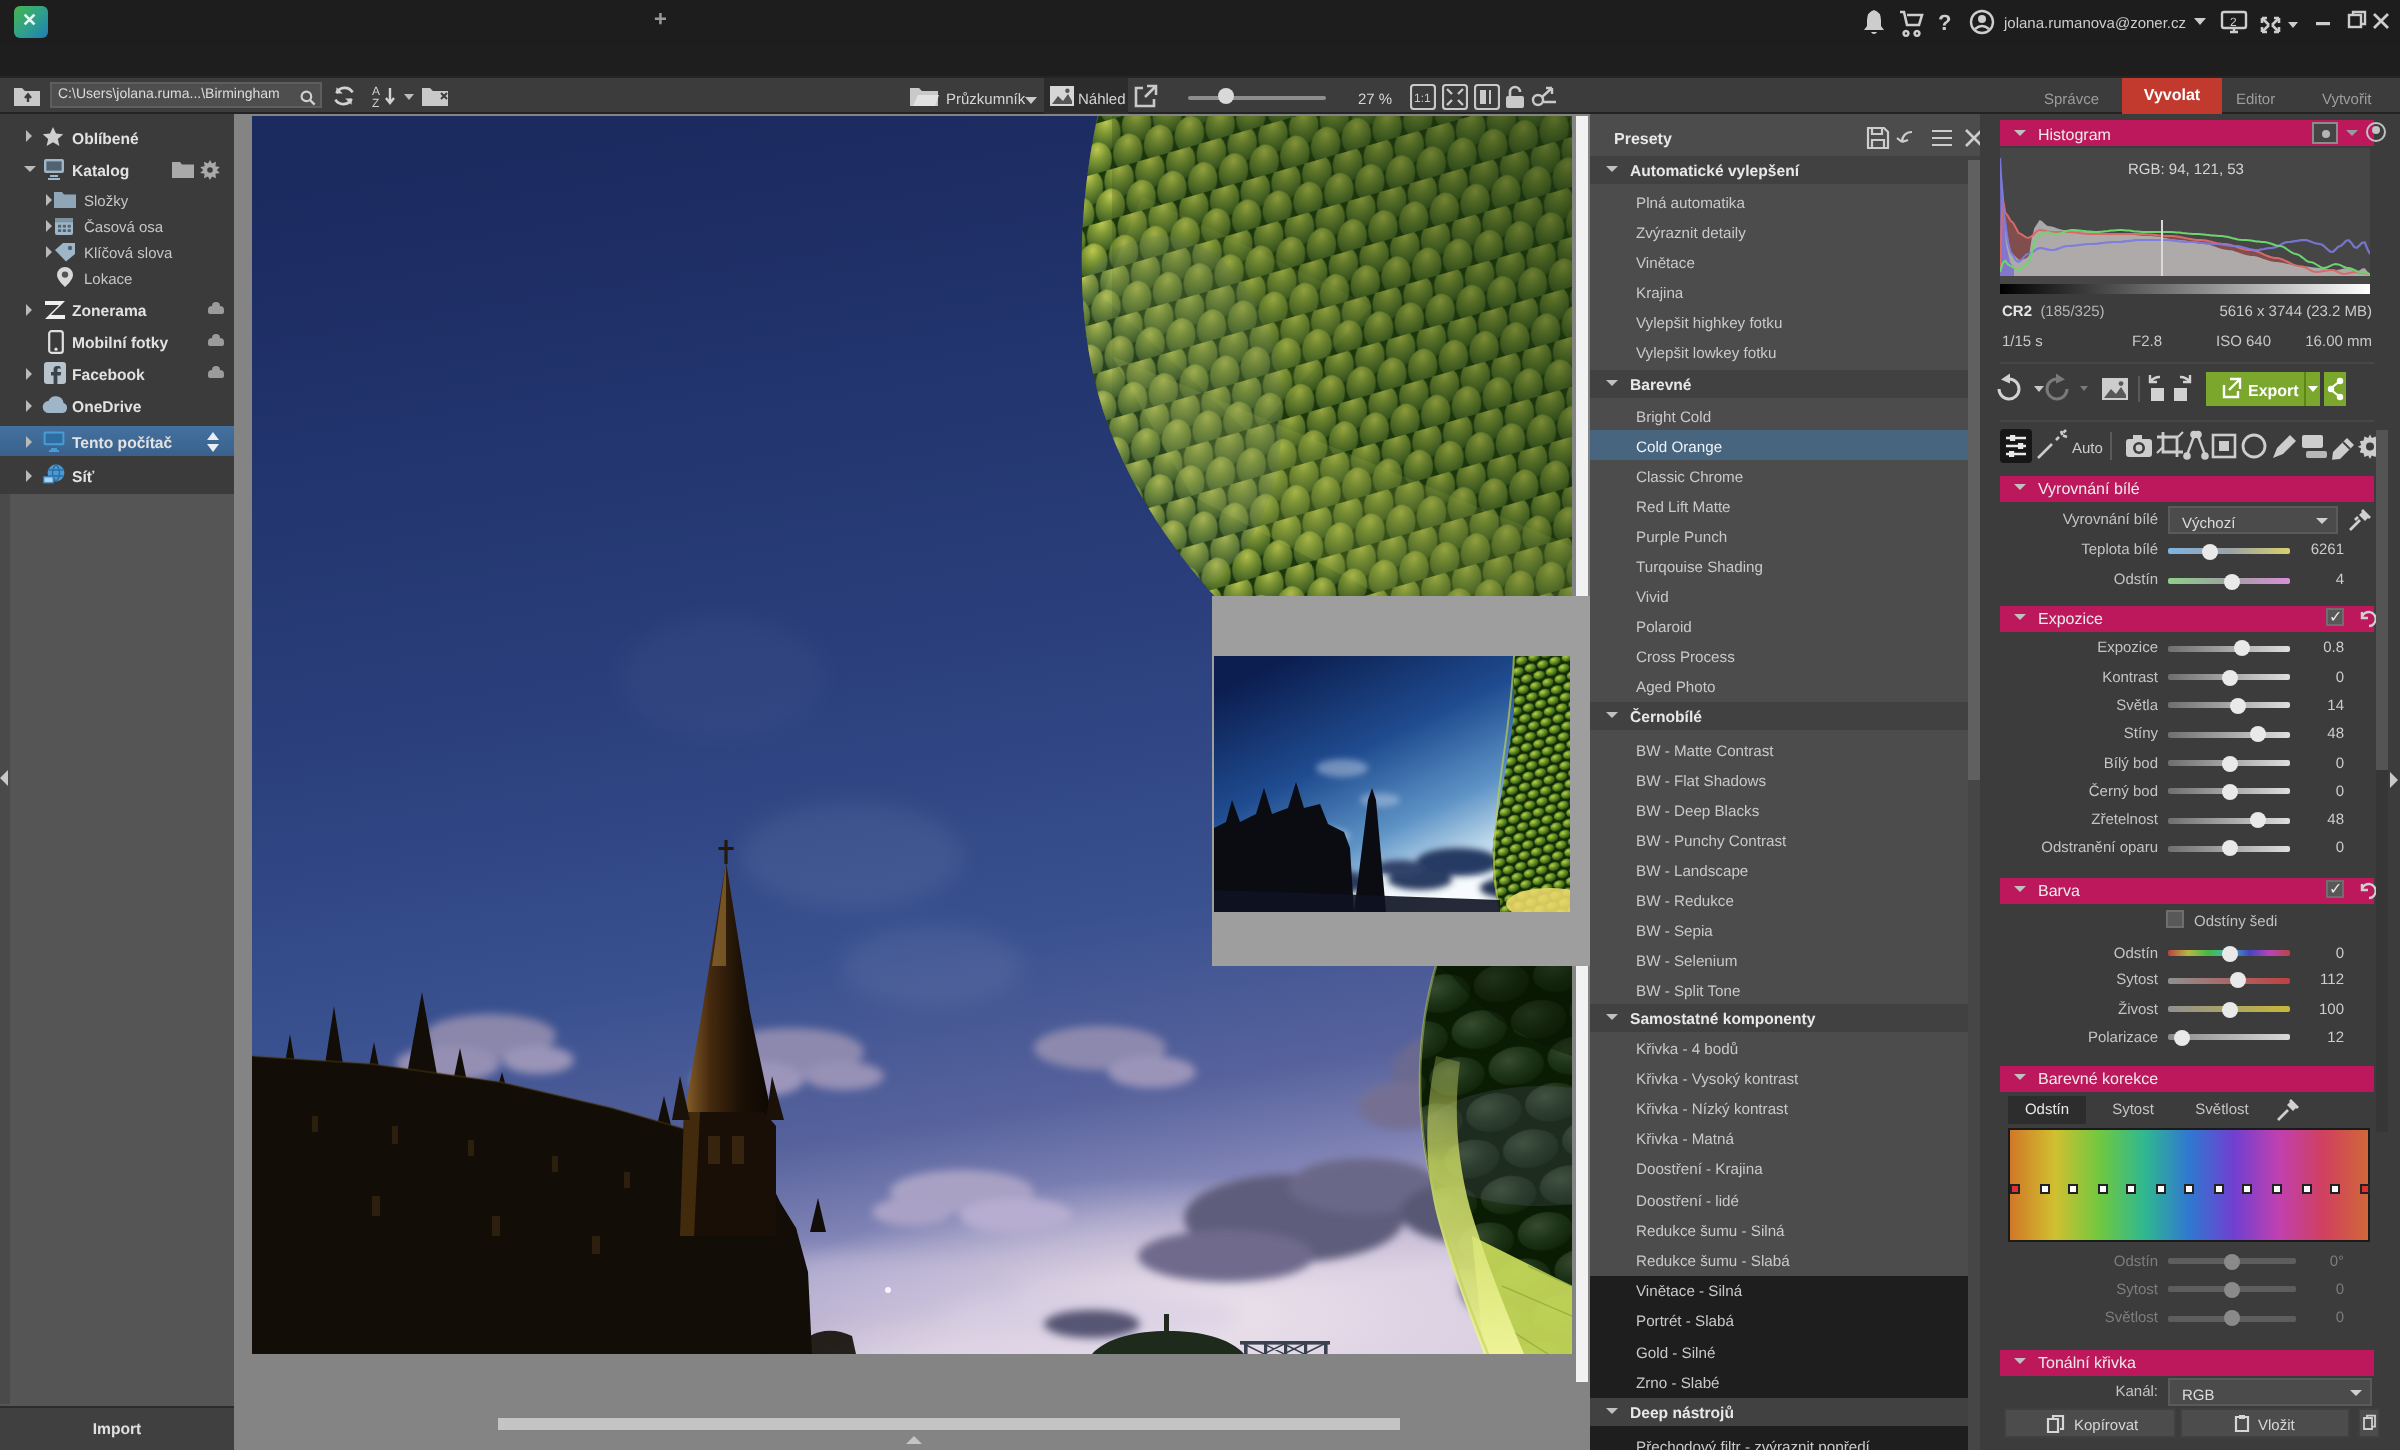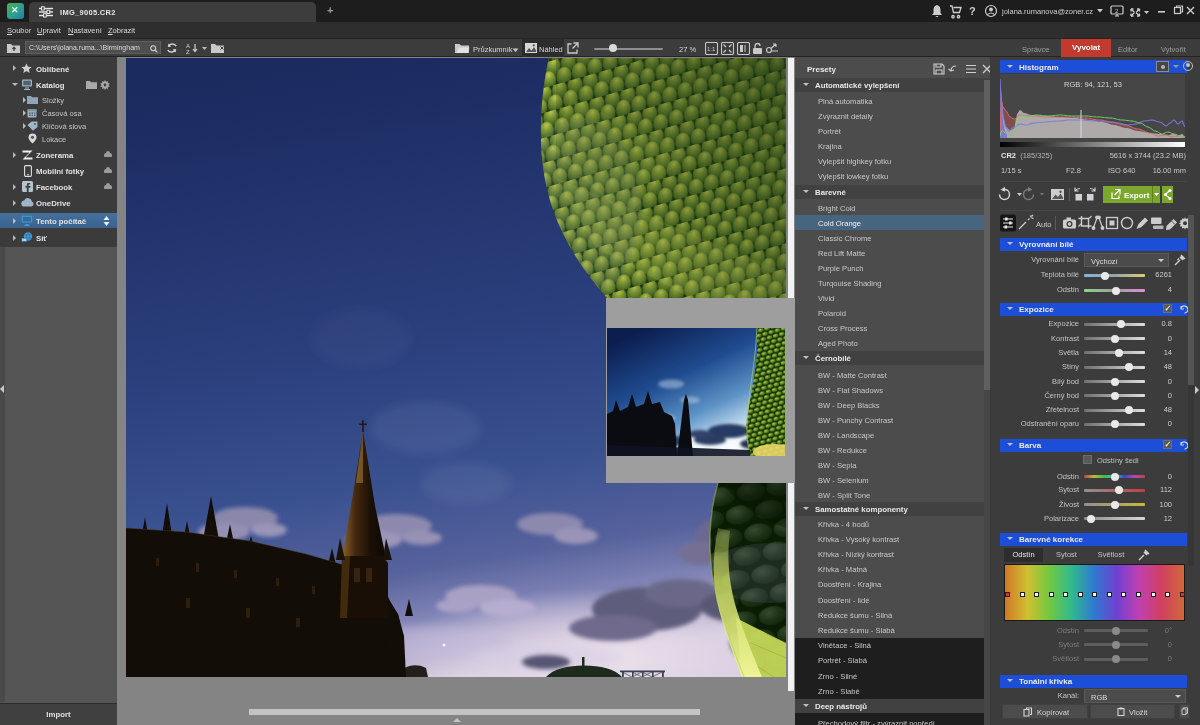--- a/index.html
+++ b/index.html
@@ -37,52 +37,37 @@
 .phead .t{position:absolute;left:12px;top:8px;font-weight:bold;color:#e8e8e8;font-size:8px}
 .psec{position:absolute;left:0;width:195px;height:14px;background:#414141;color:#e8e8e8;font-weight:bold;font-size:7.8px}
 .psec .t{position:absolute;left:20px;top:3px}
 .psec .a{position:absolute;left:8px;top:5px;width:0;height:0;border-top:3.5px solid #c0c0c0;border-left:3px solid transparent;border-right:3px solid transparent}
 .pitem{position:absolute;left:0;width:195px;height:15px}
 .pitem .t{position:absolute;left:23px;top:4px;white-space:nowrap}
 .pitem.sel{background:#48657f;color:#eef2f6}
 .pscroll{position:absolute;left:189px;top:23px;width:6px;height:645px;background:#464646}
 .pthumb{position:absolute;left:189px;top:23px;width:6px;height:290px;background:#606060}
 .rpanel{position:absolute;left:990px;top:57px;width:210px;height:668px;background:#3c3c3c;color:#c9c9c9;font-size:7.5px}
-.rsec{position:absolute;left:10px;width:187px;height:13px;background:#1d4ed8;color:#ebebeb;font-weight:bold}
+.rsec{position:absolute;left:10px;width:187px;height:13px;background:#be185d;color:#ebebeb;font-weight:normal}
 .rsec .t{position:absolute;left:19px;top:2.5px;font-size:8px}
 .rsec .a{position:absolute;left:7px;top:4.5px;width:0;height:0;border-top:3.5px solid #c0c0c0;border-left:3px solid transparent;border-right:3px solid transparent}
 .lbl{position:absolute;color:#c4c4c4;font-size:7.5px;text-align:right;white-space:nowrap}
 .val{position:absolute;color:#cdcdcd;font-size:7.5px;text-align:right;width:28px}
 .track{position:absolute;height:3px;border-radius:1px;background:linear-gradient(to right,#6f6f6f,#dedede)}
 .knob{position:absolute;width:8px;height:8px;border-radius:50%;background:#e9e9e9}
 .dd{position:absolute;background:#4b4b4b;border:1px solid #5a5a5a;color:#dcdcdc;font-size:7.5px}
 .dd .dt{position:absolute;left:6px;top:3px}
 .dd .da{position:absolute;right:4px;top:5px;width:0;height:0;border-top:3.5px solid #cfcfcf;border-left:3px solid transparent;border-right:3px solid transparent}
 .chk{position:absolute;width:9px;height:9px;background:#585858;border:1px solid #6e6e6e}
 .chk.on:before{content:"✓";position:absolute;left:0.5px;top:-1px;font-size:8px;color:#e8e8e8}
 .sep{position:absolute;width:187px;height:1px;background:#474747}
 </style></head><body>
 <div class="app">
 <div class="titlebar">
 <div class="logo"></div>
-<div class="tab">
-        <svg width="14" height="12" style="position:absolute;left:10px;top:4px" viewBox="0 0 14 12">
-          <g stroke="#e8e8e8" stroke-width="1.4">
-            <line x1="0" y1="2.5" x2="14" y2="2.5"></line>
-            <line x1="0" y1="6" x2="14" y2="6"></line>
-            <line x1="0" y1="9.5" x2="14" y2="9.5"></line>
-          </g>
-          <g fill="#3d3d3d" stroke="#e8e8e8" stroke-width="1">
-            <rect x="2.5" y="0.8" width="2.8" height="3.2"></rect>
-            <rect x="8" y="4.3" width="2.8" height="3.2"></rect>
-            <rect x="4.5" y="7.8" width="2.8" height="3.2"></rect>
-          </g>
-        </svg>
-        <span class="tl">IMG_9005.CR2</span>
-      </div>
 <div class="tabplus">+</div>
 <svg width="270" height="22" style="position:absolute;left:925px;top:0" viewBox="0 0 270 22">
  <g fill="#cdcdcd" stroke="none">
   <path d="M12 5 q-3.5 1 -3.5 5 v3 l-1.5 2 h10 l-1.5 -2 v-3 q0 -4 -3.5 -5 z M10.5 16 a1.6 1.6 0 0 0 3 0 z"></path>
   <path d="M25 6 h2 l1.5 6.5 h6 l1.5 -5 h-7.5 M28 15.5 a1.2 1.2 0 1 0 0.01 0 M33.5 15.5 a1.2 1.2 0 1 0 0.01 0" fill="none" stroke="#cdcdcd" stroke-width="1.3"></path>
   <text x="44" y="15" font-size="11" font-weight="bold" fill="#cdcdcd">?</text>
   <circle cx="66" cy="11" r="5.5" fill="none" stroke="#cdcdcd" stroke-width="1.2"></circle>
   <circle cx="66" cy="9.5" r="2" fill="#cdcdcd"></circle>
   <path d="M62.5 14.5 q3.5 -3 7 0" fill="none" stroke="#cdcdcd" stroke-width="1.2"></path>
   <text x="77" y="14" font-size="7.5" fill="#cdcdcd">jolana.rumanova@zoner.cz</text>
@@ -96,26 +81,20 @@
   </g>
   <path d="M219 11 l2.5 3 l2.5 -3 z"></path>
   <rect x="233" y="11" width="7" height="1.6"></rect>
   <g fill="none" stroke="#cdcdcd" stroke-width="1.2">
             <rect x="249.5" y="7.5" width="6" height="6"></rect>
             <path d="M251.5 7.5 v-1.5 h6 v6 h-1.5"></path>
           </g>
   <path d="M262 7 l7 7 M269 7 l-7 7" stroke="#cdcdcd" stroke-width="1.4"></path>
  </g>
 </svg>
-</div>
-<div class="menubar">
-<span style="left:7px"><u>S</u>oubor</span>
-<span style="left:37px"><u>U</u>pravit</span>
-<span style="left:68px"><u>N</u>astavení</span>
-<span style="left:108px"><u>Z</u>obrazit</span>
 </div>
 <div class="toolbar">
 <svg width="14" height="12" style="position:absolute;left:7px;top:3px" viewBox="0 0 14 12">
         <path d="M0 2 h4 l1.5 1.5 H13 V11 H0 z" fill="#c9c9c9"></path>
         <path d="M7 9 v-3.5 M5.5 7 l1.5 -1.8 l1.5 1.8" stroke="#3c3c3c" stroke-width="1.2" fill="none"></path>
       </svg>
 <div class="pathbox">C:\Users\jolana.ruma...\Birmingham<svg width="8" height="8" viewBox="0 0 8 8" style="position:absolute;right:2px;top:2.5px">
           <circle cx="3.2" cy="3.2" r="2.4" fill="none" stroke="#d0d0d0" stroke-width="1.1"></circle>
           <line x1="5" y1="5" x2="7.3" y2="7.3" stroke="#d0d0d0" stroke-width="1.2"></line>
         </svg></div>
@@ -554,21 +533,21 @@
         <span class="a"></span>
         <span class="t">Automatické vylepšení</span>
       </div>
 <div class="pitem" style="top:36.0px">
         <span class="t">Plná automatika</span>
       </div>
 <div class="pitem" style="top:51.0px">
         <span class="t">Zvýraznit detaily</span>
       </div>
 <div class="pitem" style="top:66.0px">
-        <span class="t">Portrét</span>
+        <span class="t">Vinětace</span>
       </div>
 <div class="pitem" style="top:81.0px">
         <span class="t">Krajina</span>
       </div>
 <div class="pitem" style="top:96.0px">
         <span class="t">Vylepšit highkey fotku</span>
       </div>
 <div class="pitem" style="top:111.0px">
         <span class="t">Vylepšit lowkey fotku</span>
       </div>
@@ -665,21 +644,21 @@
 <div class="pitem" style="top:564.9px">
         <span class="t">Redukce šumu - Slabá</span>
       </div>
 <div class="pitem" style="top:580.1px">
         <span class="t">Vinětace - Silná</span>
       </div>
 <div class="pitem" style="top:595.3px">
         <span class="t">Portrét - Slabá</span>
       </div>
 <div class="pitem" style="top:610.5px">
-        <span class="t">Zrno - Silné</span>
+        <span class="t">Gold - Silné</span>
       </div>
 <div class="pitem" style="top:625.7px">
         <span class="t">Zrno - Slabé</span>
       </div>
 <div class="psec" style="top:642.0px">
         <span class="a"></span>
         <span class="t">Deep nástrojů</span>
       </div>
 <div class="pitem" style="top:658.0px">
         <span class="t">Přechodový filtr - zvýraznit popředí</span>

